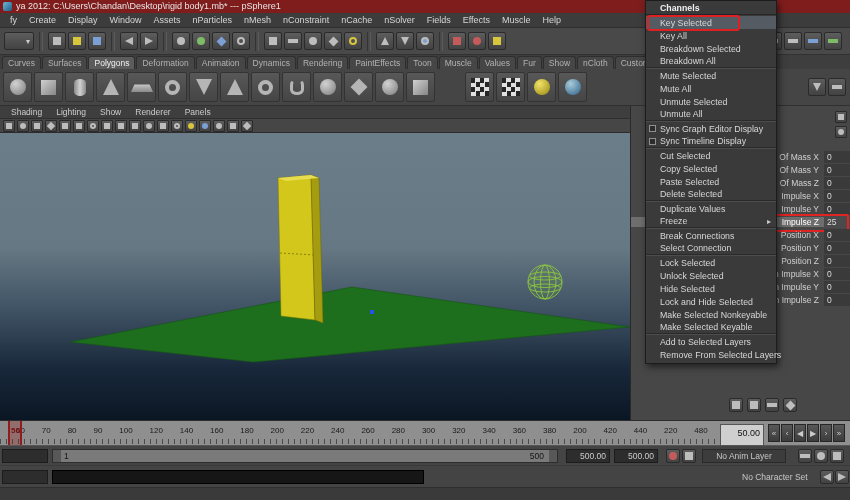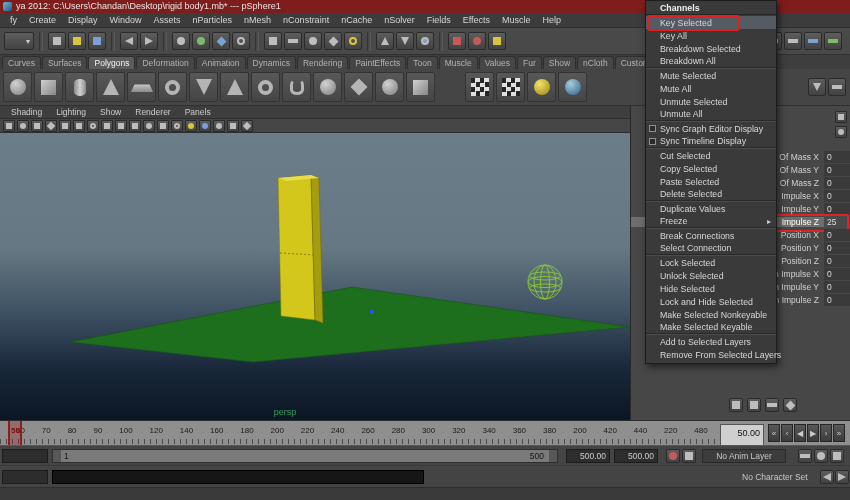--- a/index.html
+++ b/index.html
@@ -469,21 +469,20 @@
       <g stroke="#8cc63f" fill="none" stroke-width="0.9">
         <circle cx="545" cy="149" r="17" fill="rgba(120,170,60,0.16)"></circle>
         <ellipse cx="545" cy="149" rx="17" ry="5.5"></ellipse>
         <ellipse cx="545" cy="143" rx="15.5" ry="4"></ellipse>
         <ellipse cx="545" cy="155" rx="15.5" ry="4"></ellipse>
         <ellipse cx="545" cy="149" rx="11" ry="17"></ellipse>
         <ellipse cx="545" cy="149" rx="4.5" ry="17"></ellipse>
       </g>
       <rect x="370" y="177" width="4" height="4" fill="#2a52e8"></rect>
     </svg>
-    <div class="persp-label">persp</div>
   </div>
 
   <div class="channel-panel">
     <div class="cb-topicons">
       <div class="ic sm">
           <span class="g"></span>
         </div>
       <div class="ic sm">
           <span class="g circle"></span>
         </div>

